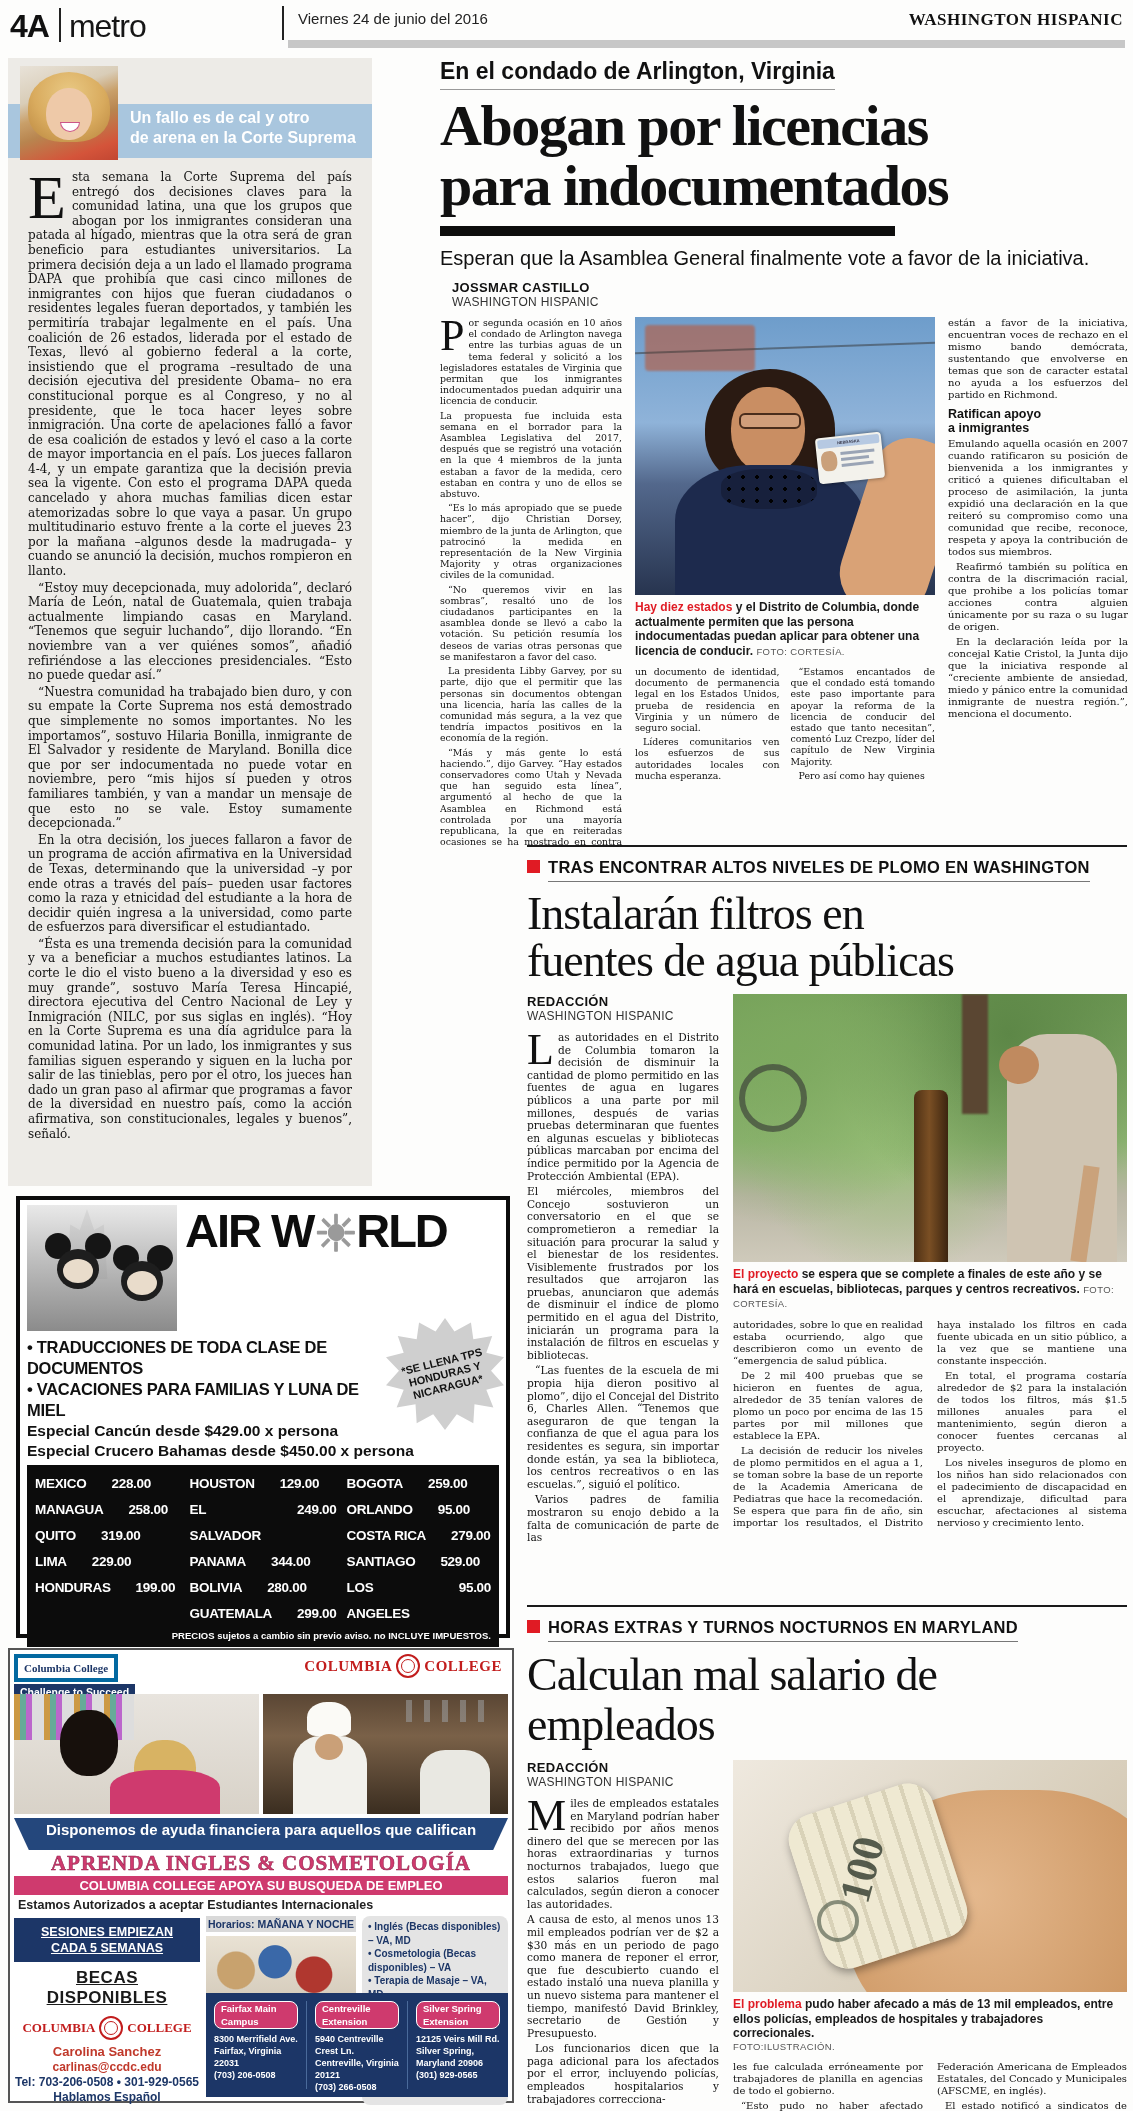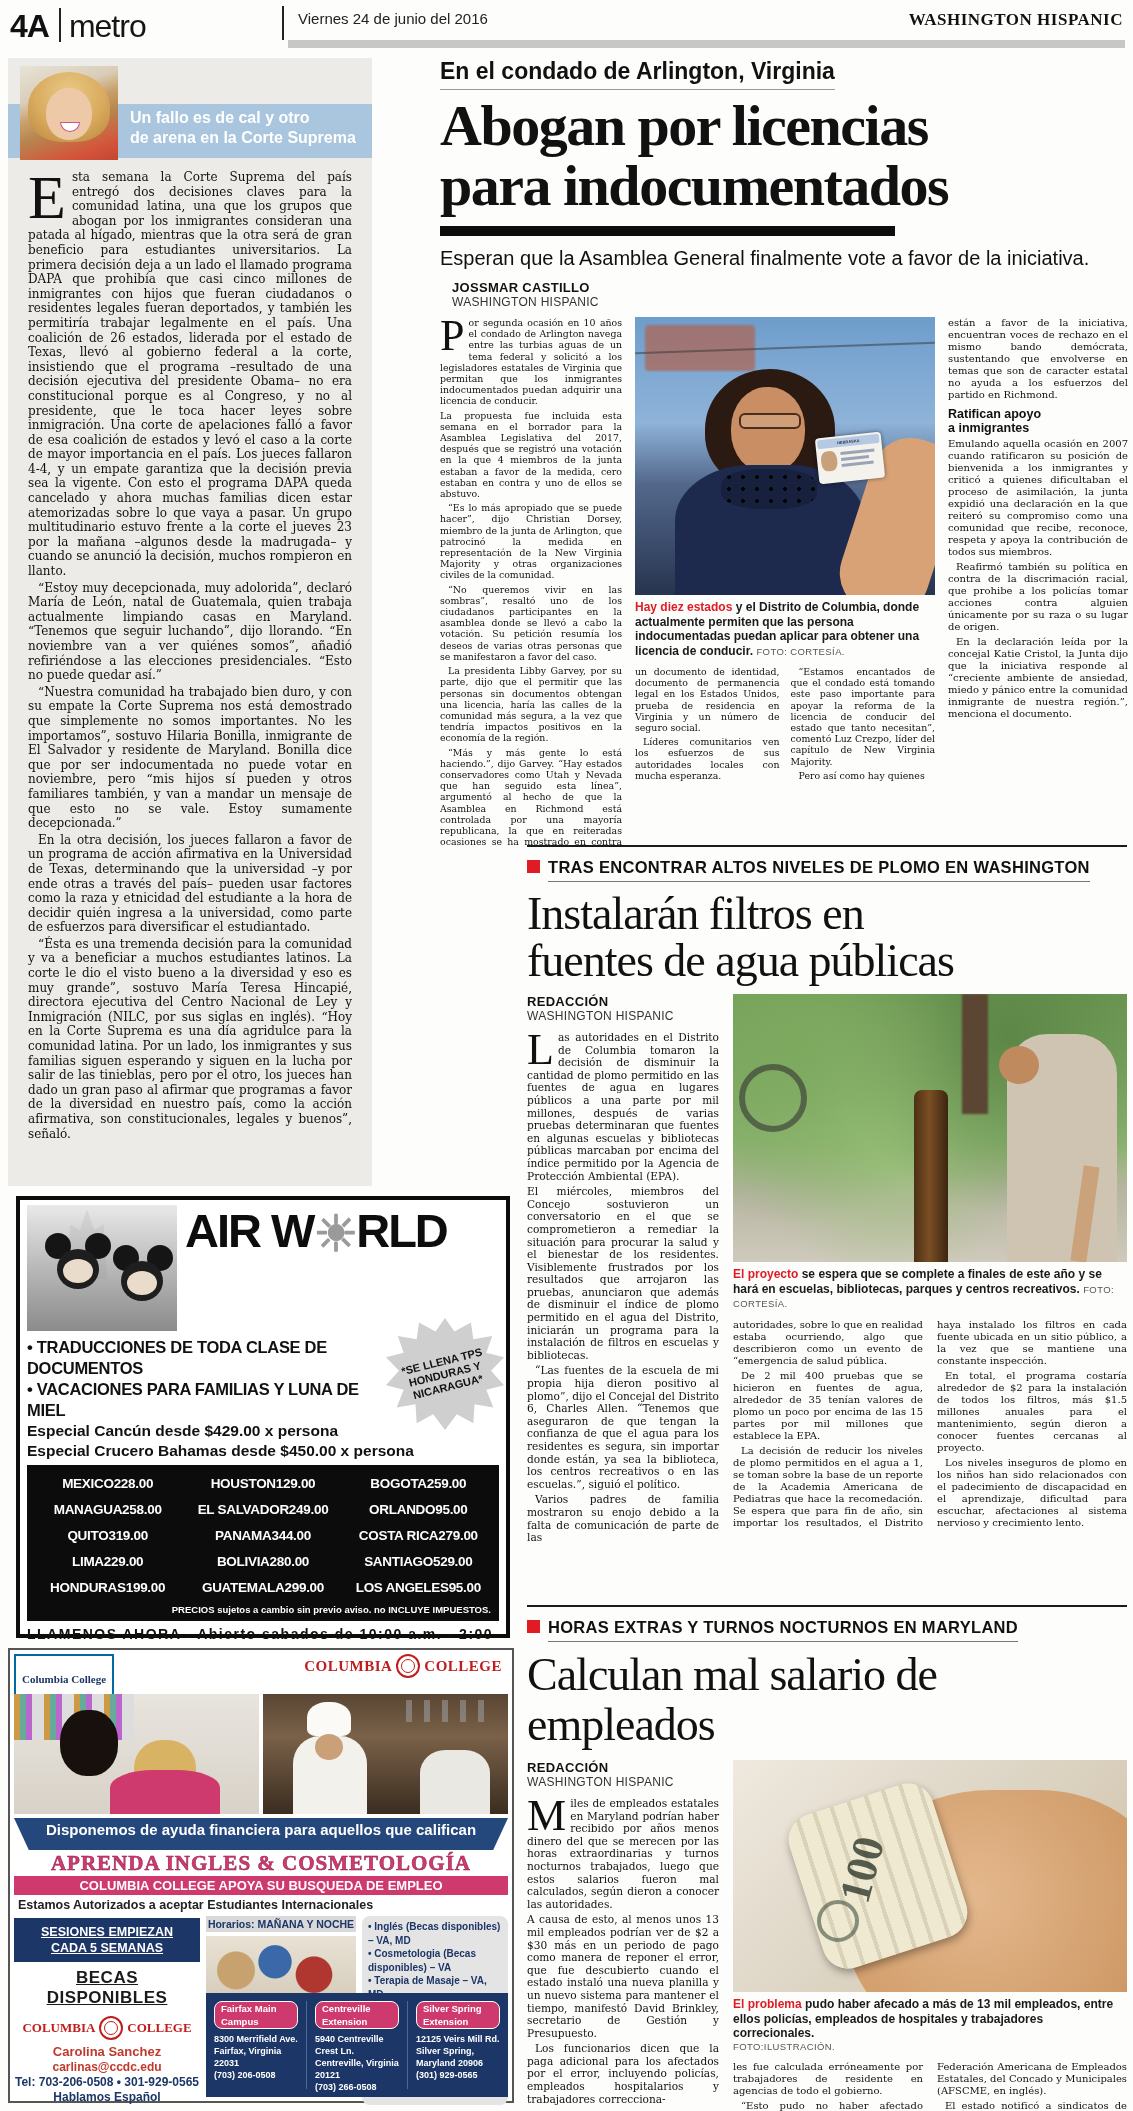--- a/index.html
+++ b/index.html
@@ -116,29 +116,29 @@
   .aw-travelbar{background:#0d0d0d;color:#fff;font:700 24px/34px "Liberation Sans",sans-serif;letter-spacing:18px;text-align:center;margin-top:8px;}
   .aw-burst{position:absolute;top:118px;right:2px;width:118px;height:112px;background:#cfcfcf;
             clip-path:polygon(50% 0,58% 12%,72% 4%,74% 19%,90% 16%,85% 31%,100% 35%,89% 47%,100% 60%,85% 64%,91% 80%,75% 77%,74% 94%,60% 86%,50% 100%,40% 86%,26% 94%,25% 77%,9% 80%,15% 64%,0 60%,11% 47%,0 35%,15% 31%,10% 16%,26% 19%,28% 4%,42% 12%);
             display:flex;align-items:center;justify-content:center;}
   .aw-bursttxt{transform:rotate(-14deg);font:800 11px/13px "Liberation Sans",sans-serif;text-align:center;color:#111;}
   .aw-bullets{margin-top:6px;width:76%;}
   .aw-bullet{font:800 16.5px/21px "Liberation Sans",sans-serif;letter-spacing:-.3px;}
   .aw-special{font:700 15.5px/20px "Liberation Sans",sans-serif;}
   .aw-prices{background:#0c0c0c;color:#fff;margin-top:4px;padding:6px 8px 2px;display:flex;gap:10px;}
   .aw-pcol{flex:1;}
-  .aw-prow{display:flex;justify-content:center;font:700 13.5px/26px "Liberation Sans",sans-serif;letter-spacing:-.3px;}
+  .aw-prow{display:flex;justify-content:flex-start;font:700 13.5px/26px "Liberation Sans",sans-serif;letter-spacing:-.3px;gap:25px;}
   .aw-disclaimer{background:#0c0c0c;color:#fff;font:700 9.5px/14px "Liberation Sans",sans-serif;text-align:right;padding:0 8px 4px;}
   .aw-call{font:800 14px/20px "Liberation Sans",sans-serif;letter-spacing:1.5px;margin-top:3px;}
   .aw-phones{font:800 34px/36px "Liberation Sans",sans-serif;letter-spacing:-1px;}
   .aw-address{font:800 21px/24px "Liberation Sans",sans-serif;letter-spacing:1px;}
   
   #columbia{position:absolute;top:1648px;left:8px;width:506px;height:455px;border:2px solid #555;background:#fff;padding:4px;box-sizing:border-box;font-family:"Liberation Sans",sans-serif;}
   .cc-hdr{display:flex;justify-content:space-between;align-items:flex-start;height:40px;}
-  .cc-box1{border:2px solid #0369a1;color:#1c3667;font:700 11px/14px "Liberation Serif",serif;padding:16px 6px;display:inline-block;text-align:right;}
+  .cc-box1{border:4px solid #0369a1;color:#1c3667;font:700 11px/14px "Liberation Serif",serif;padding:3px 6px;display:inline-block;text-align:right;}
   .cc-box2{background:#1c3667;color:#fff;font:700 10.5px/14px "Liberation Sans",sans-serif;padding:1px 6px;display:inline-block;margin-top:2px;}
   .cc-brand{color:#c21d1d;font:700 15px/20px "Liberation Serif",serif;letter-spacing:.5px;display:flex;align-items:center;gap:4px;padding-right:6px;}
   .cc-seal{width:20px;height:20px;border-radius:50%;border:2px solid #c21d1d;position:relative;flex:none;}
   .cc-seal::after{content:"";position:absolute;inset:3px;border-radius:50%;border:1px solid #c21d1d;}
   .cc-photos{display:flex;gap:4px;height:120px;}
   #salon-photo{flex:1;background:
      repeating-linear-gradient(90deg,#c94 0 6px,#6a9 6px 12px,#b6c 12px 18px,#ddd 18px 30px) 0 0/120px 46px no-repeat,
      linear-gradient(180deg,#e8e4de 0%,#d8d2c8 100%);}
   .sp-hairdark{position:absolute;top:16px;left:46px;width:58px;height:66px;border-radius:46%;background:#17100c;}
   .sp-hairblonde{position:absolute;top:46px;left:120px;width:62px;height:60px;border-radius:46%;background:#d8b363;}
@@ -362,21 +362,21 @@
           <div class="mp-roll"></div>
           <div class="mp-100">100</div>
           <div class="mp-seal"></div>
         </div>
         <div class="caption">
           <span class="cap-lead">El problema</span><span> pudo haber afecado a más de 13 mil empleados, entre ellos policías, empleados de hospitales y trabajadores correcionales.</span>
           <div class="cap-credit">FOTO:ILUSTRACIÓN.</div>
         </div>
         <div class="salary-bottom art-body">
           <div>
-              <p>les fue calculada erróneamente por trabajadores de residente en agencias de todo el gobierno.</p>
+              <p>les fue calculada erróneamente por trabajadores de planilla en agencias de todo el gobierno.</p>
               <p>“Esto pudo no haber afectado únicamente a los 13 mil empleados de los que ellos hablan, si se mira a las personas que trabajaron para el estado por años y se fueron”, dijo Patrick Moran, Presidente de la Federación Americana de Empleados Estatales, del Concado y Municipales (AFSCME, en inglés).</p>
               <p>El estado notificó a sindicatos de empleados públicos sobre el tema y dijo que planean trabajar con los sindicatos sobre un plan para resolver el problema, que se estima puede tomar un buen tiempo.</p>
             </div>
         </div>
       </div>
     </div>
   </div>
 
   <div id="airworld">
     <div class="aw-top">

